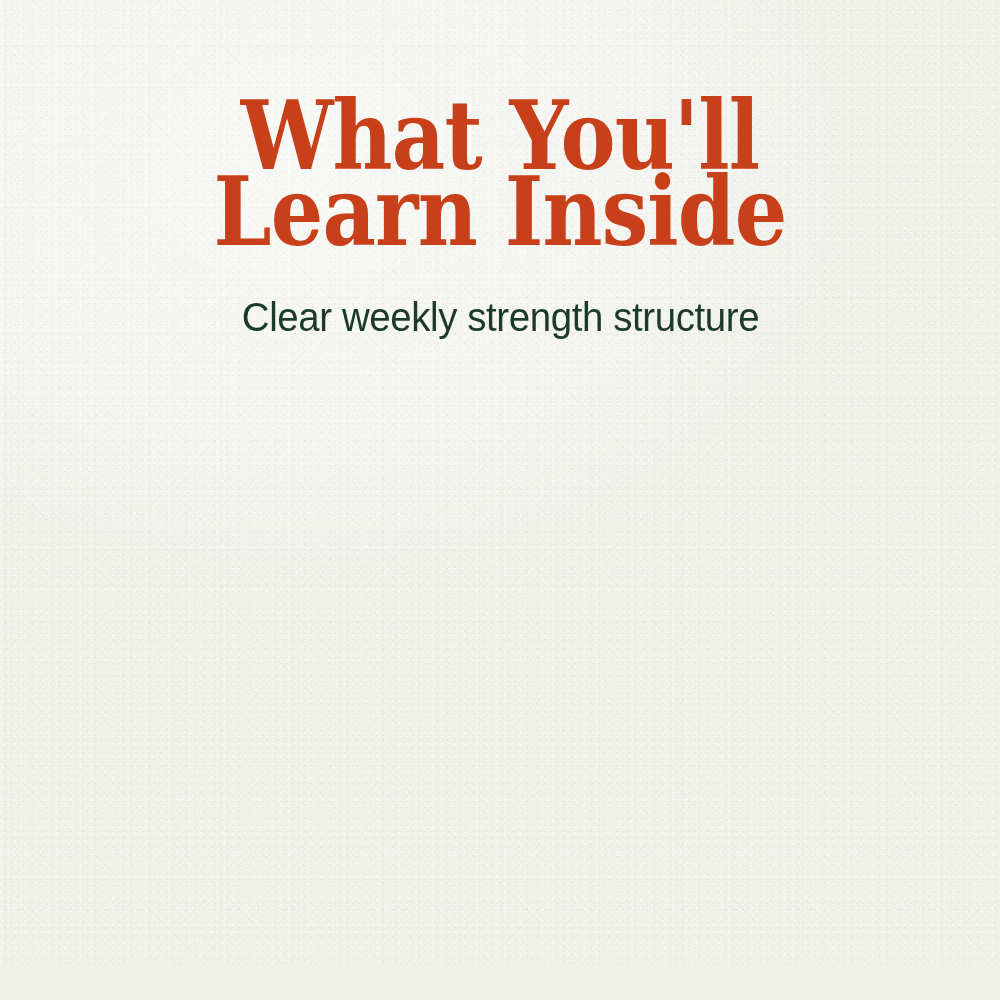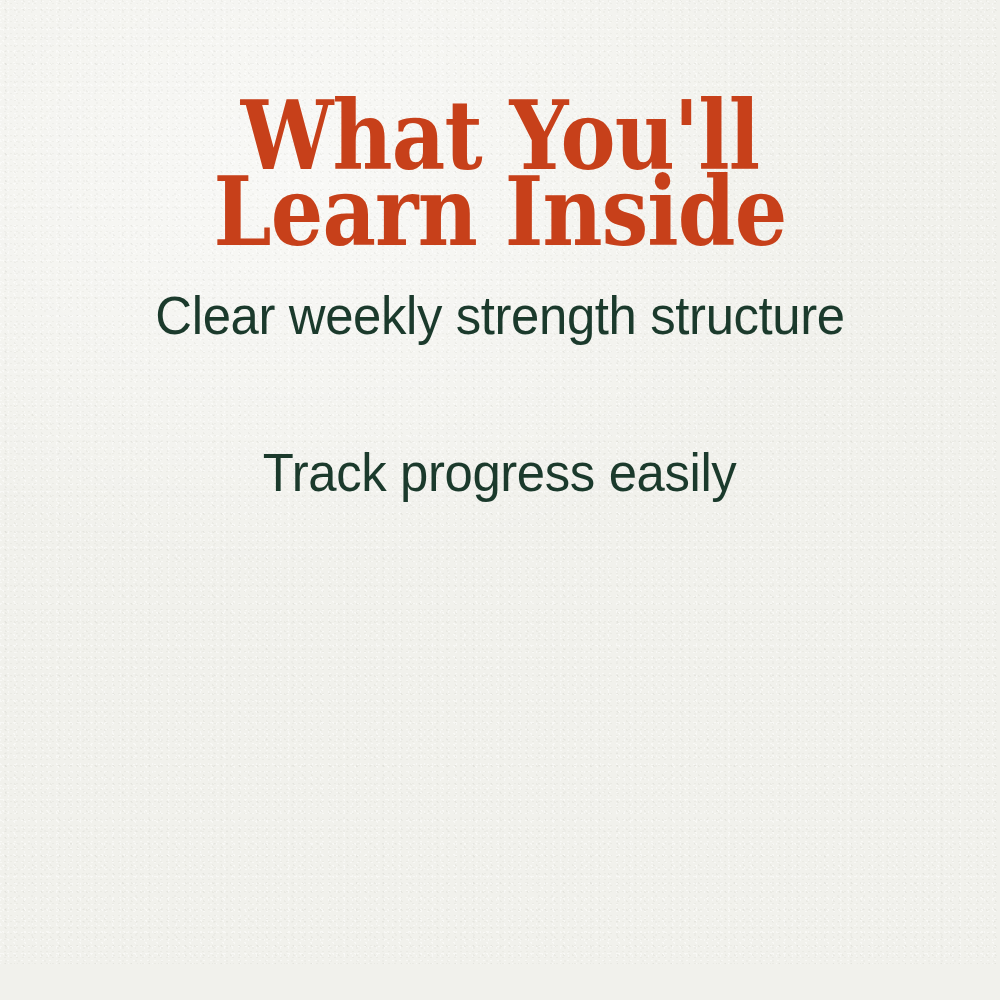--- a/index.html
+++ b/index.html
@@ -89,21 +89,21 @@
 
   .benefit {
     height: 157px;
     display: flex;
     align-items: center;
     justify-content: center;
     text-align: center;
     color: #1b3a2c;
     font-family: "Liberation Sans", sans-serif;
     font-weight: 400;
-    font-size: 53px;
+    font-size: 40px;
     line-height: 1.1;
     letter-spacing: -.4px;
     white-space: nowrap;
   }
 
   .benefit .b-text {
     display: inline-block;
     transform: scaleX(.96);
     transform-origin: center center;
   }
@@ -123,18 +123,15 @@
 
   <div class="benefits">
 
     <div class="benefit">
       <span class="b-text">Clear weekly strength structure</span>
     </div>
 
 
 
 
-    <div class="benefit">
-      <span class="b-text">Track progress easily</span>
-    </div>
 
   </div>
 </div>
 
 </body></html>

